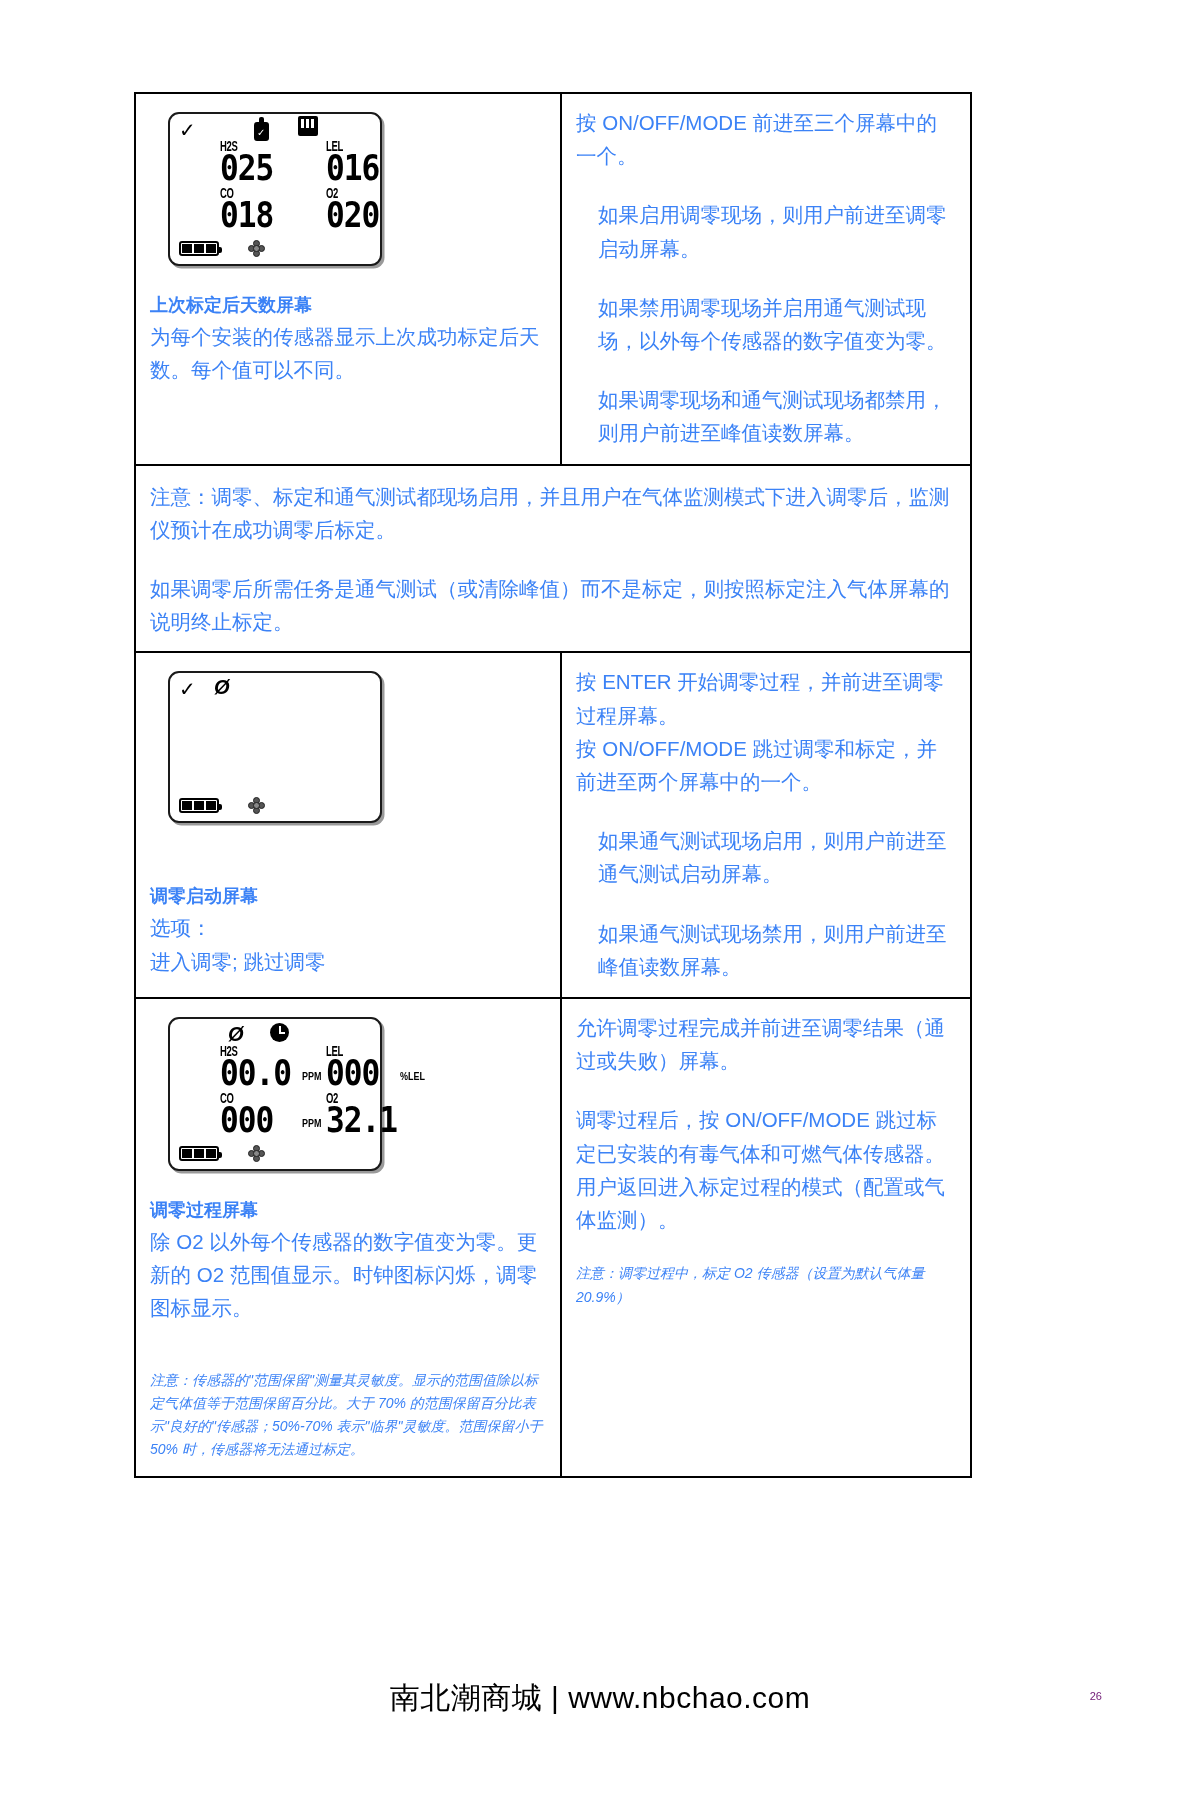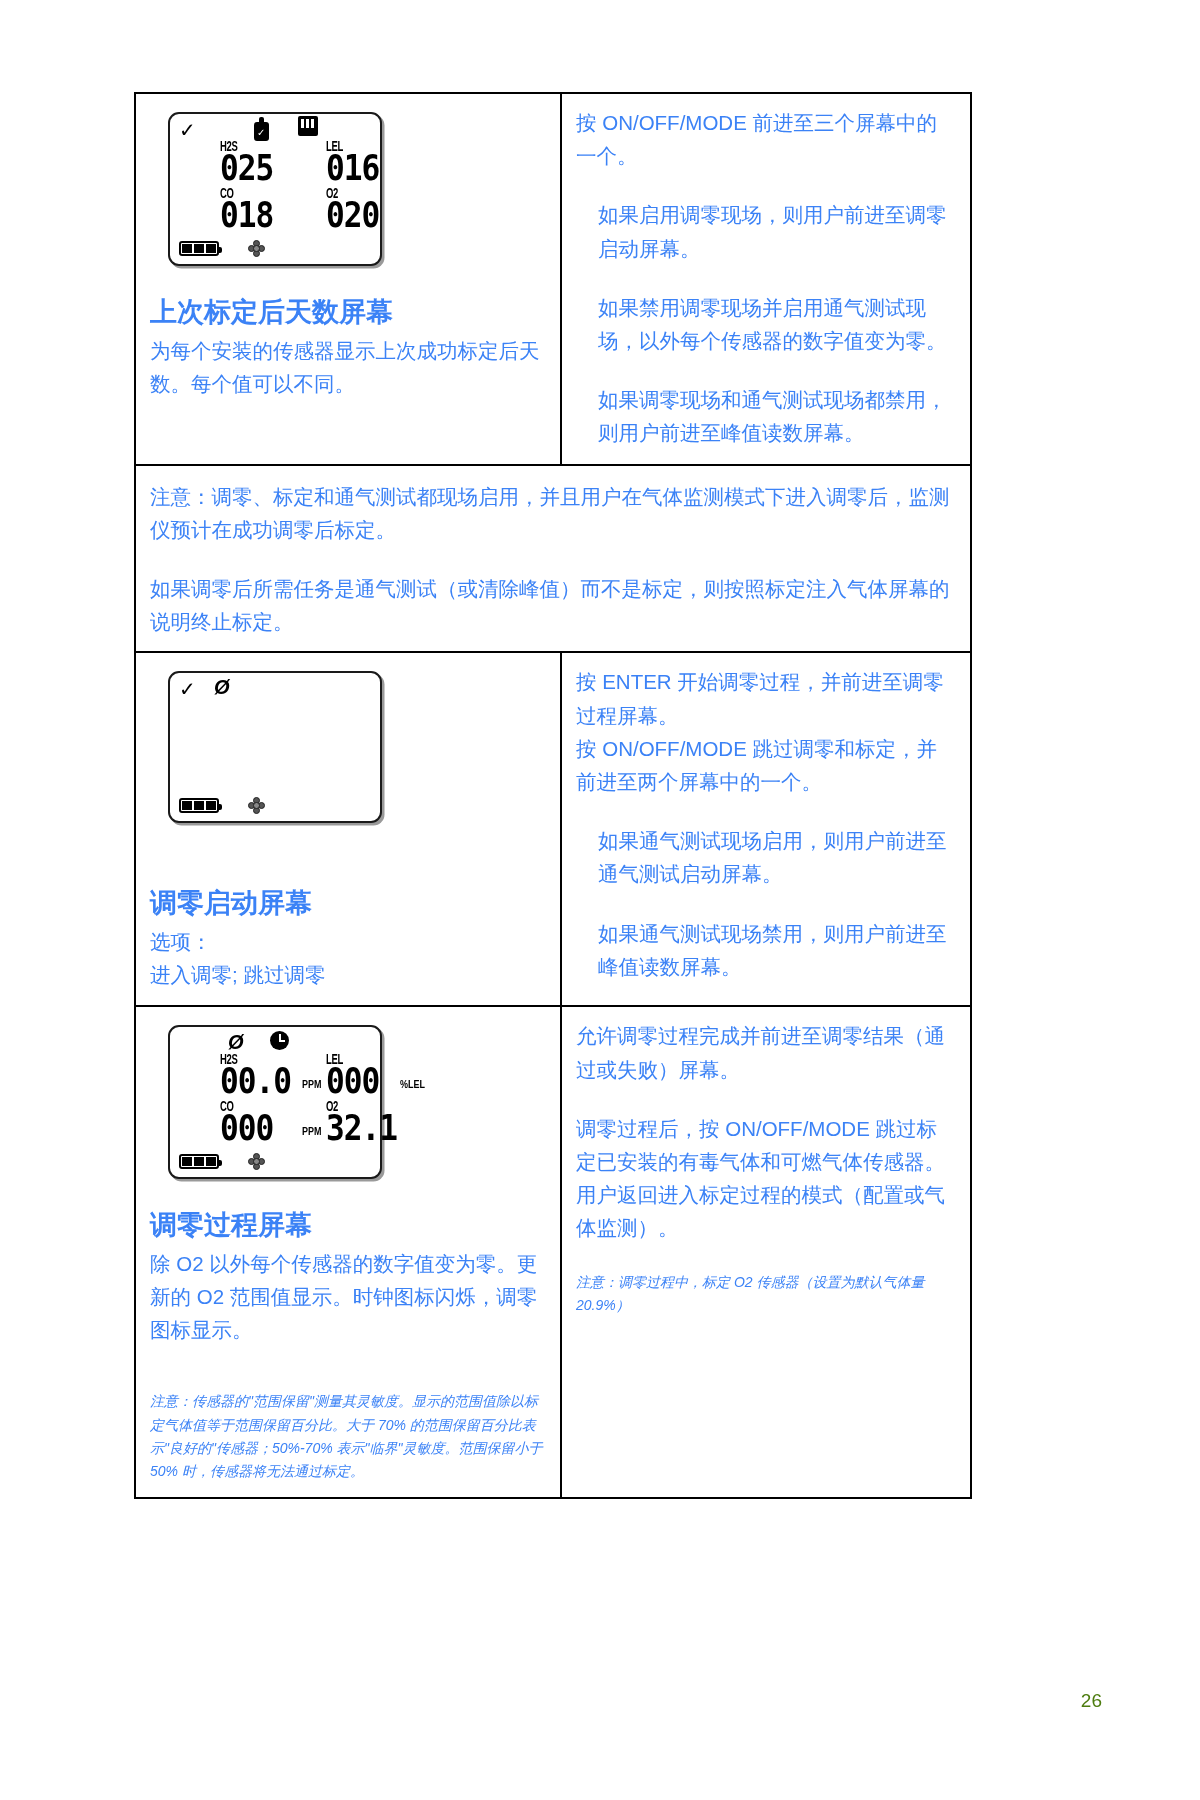--- a/index.html
+++ b/index.html
@@ -46,21 +46,21 @@
 
   
   .zh {
     font-family: "Liberation Sans", "DejaVu Sans", sans-serif;
     font-size: 20.5px;
     line-height: 1.62;
     color: #3b82f6;
   }
   .heading {
     font-weight: bold;
-    font-size: 27px;
+    font-size: 18px;
     line-height: 1.5;
     margin: 0 0 1px 0;
   }
   .para {
     margin: 0;
     font-size: 20.5px;
     line-height: 1.62;
   }
   .para + .para { margin-top: 0; }
   .indent {
@@ -284,22 +284,22 @@
   }
   .footer-text {
     font-size: 30px;
     letter-spacing: 0.5px;
     color: #000;
   }
   .page-number {
     position: absolute;
     right: 98px;
     top: 1690px;
-    font-size: 19px;
-    color: #4d7c0f;
+    font-size: 11px;
+    color: #701a75;
   }
 </style>
 </head>
 <body>
 
 <div class="page">
 
   <table class="manual-table">
 
     <tbody>
@@ -474,15 +474,18 @@
           <div class="para zh">调零过程后，按 ON/OFF/MODE 跳过标定已安装的有毒气体和可燃气体传感器。用户返回进入标定过程的模式（配置或气体监测）。</div>
           <div class="rowgap"></div>
           <div class="note-italic zh">注意：调零过程中，标定 O2 传感器（设置为默认气体量 20.9%）</div>
         </div>
       </td>
     </tr>
 
   </tbody>
     </table>
 
+  <div class="footer">
+    <span class="footer-text">南北潮商城 | www.nbchao.com</span>
+  </div>
   <div class="page-number">26</div>
 
 </div>
 
 </body></html>

